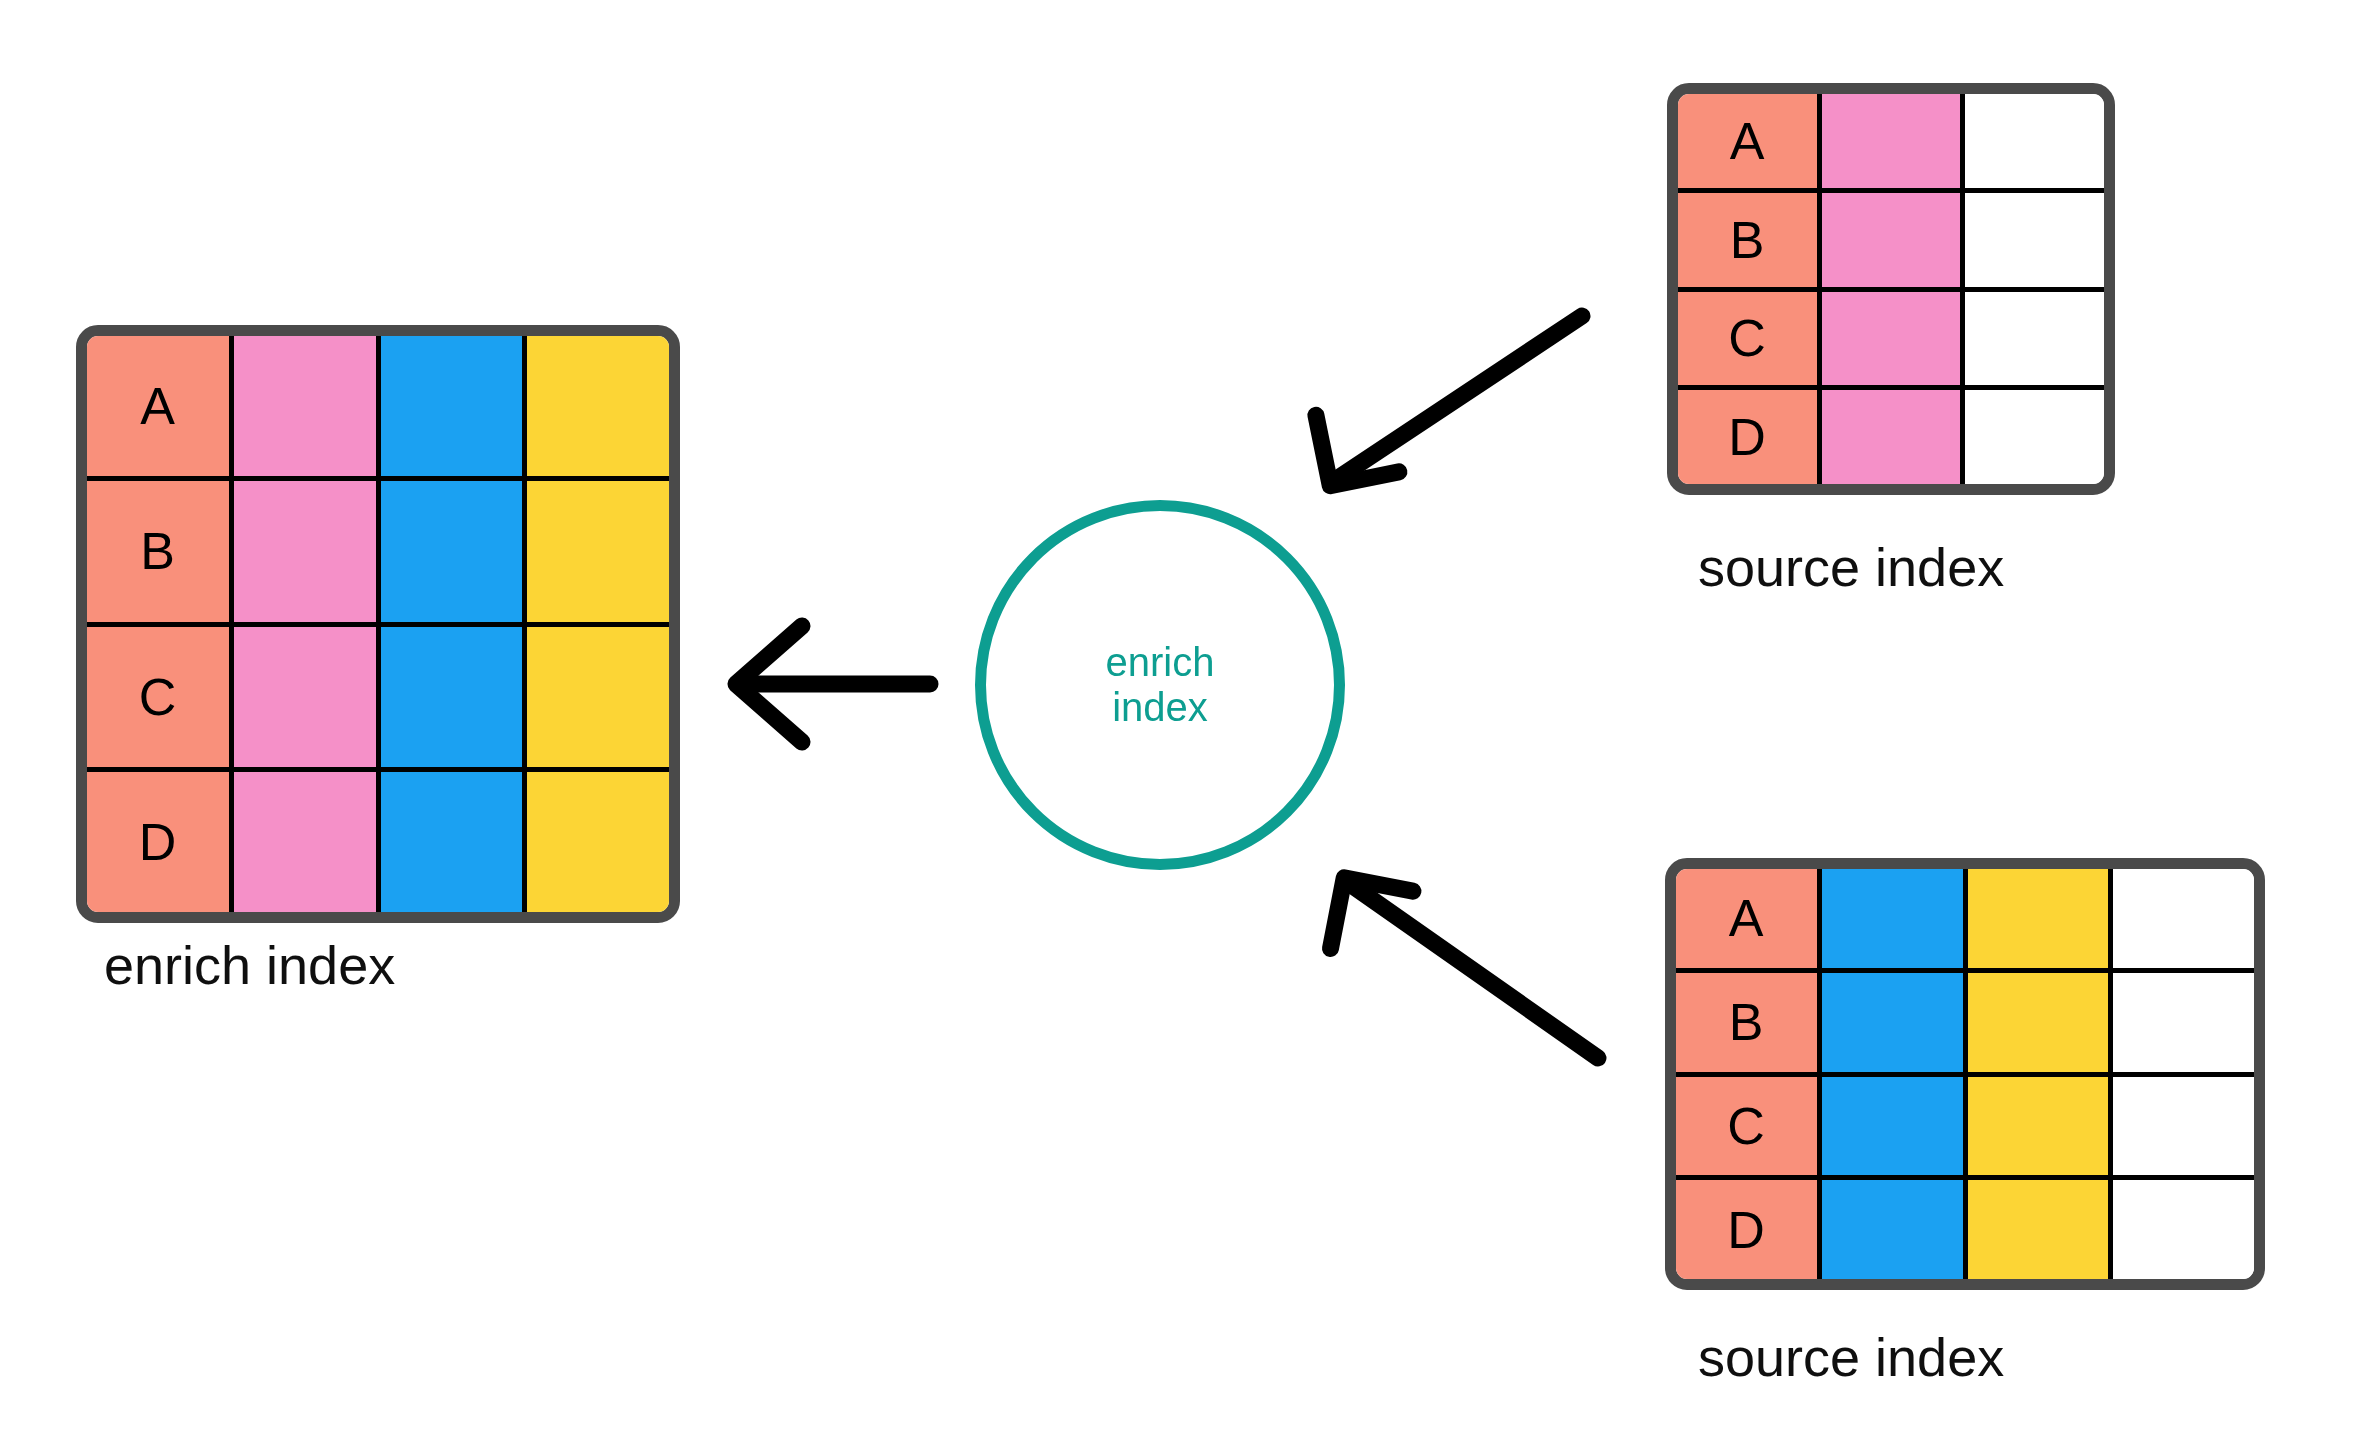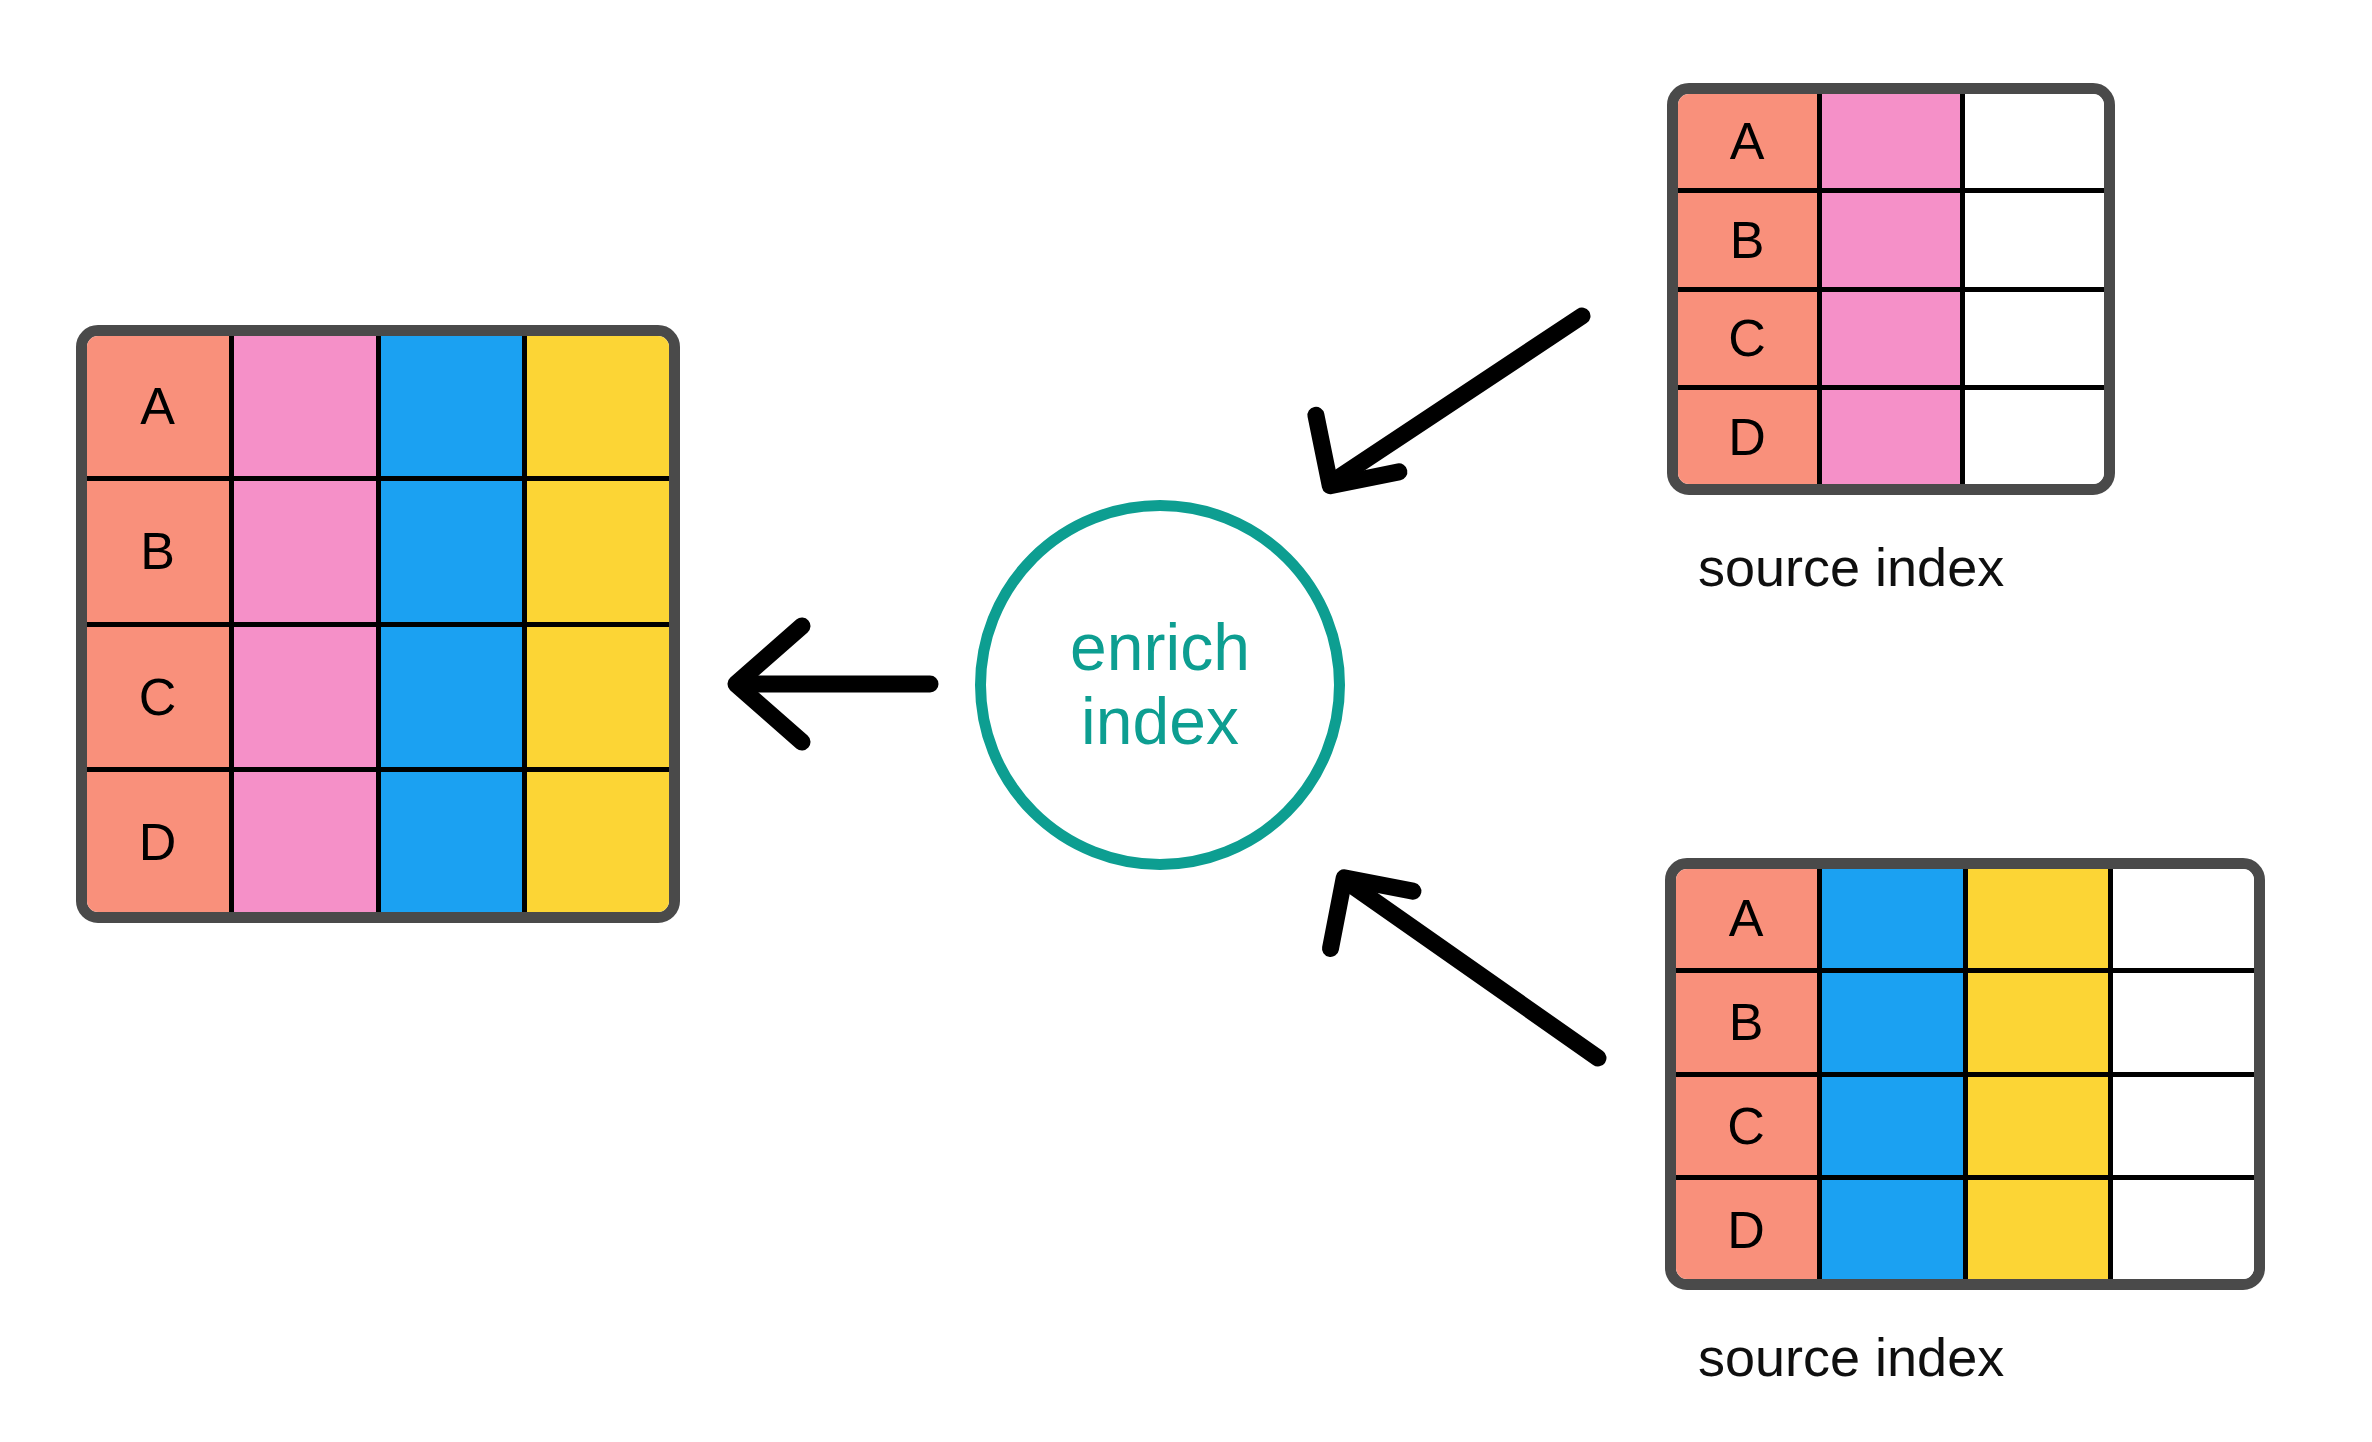--- a/index.html
+++ b/index.html
@@ -70,21 +70,21 @@
     position: absolute;
     box-sizing: border-box;
     border-radius: 50%;
     background: #ffffff;
     display: flex;
     flex-direction: column;
     align-items: center;
     justify-content: center;
   }
   .policy-line {
-    font-size: 66px;
+    font-size: 40px;
     line-height: 1.12;
     white-space: nowrap;
   }
   
   .arrow-svg {
     position: absolute;
     left: 0;
     top: 0;
     width: 2372px;
     height: 1442px;
@@ -146,20 +146,21 @@
     <div class="table-row">
       <div class="table-cell" style="background:#F9907B;">
         <span class="cell-label">D</span>
       </div>
       <div class="table-cell" style="background:#F590C8;"></div>
       <div class="table-cell" style="background:#1BA1F2;"></div>
       <div class="table-cell" style="background:#FCD535;"></div>
     </div>
   </div>
 
+  <div class="caption" style="left:104px; top:938px;">enrich index</div>
 
   <div class="index-table" id="tbl-source-top" style="left:1667px; top:83px; width:448px; height:412px;">
 
     <div class="table-row">
       <div class="table-cell" style="background:#F9907B;">
         <span class="cell-label">A</span>
       </div>
       <div class="table-cell" style="background:#F590C8;"></div>
       <div class="table-cell" style="background:#FFFFFF;"></div>
     </div>

